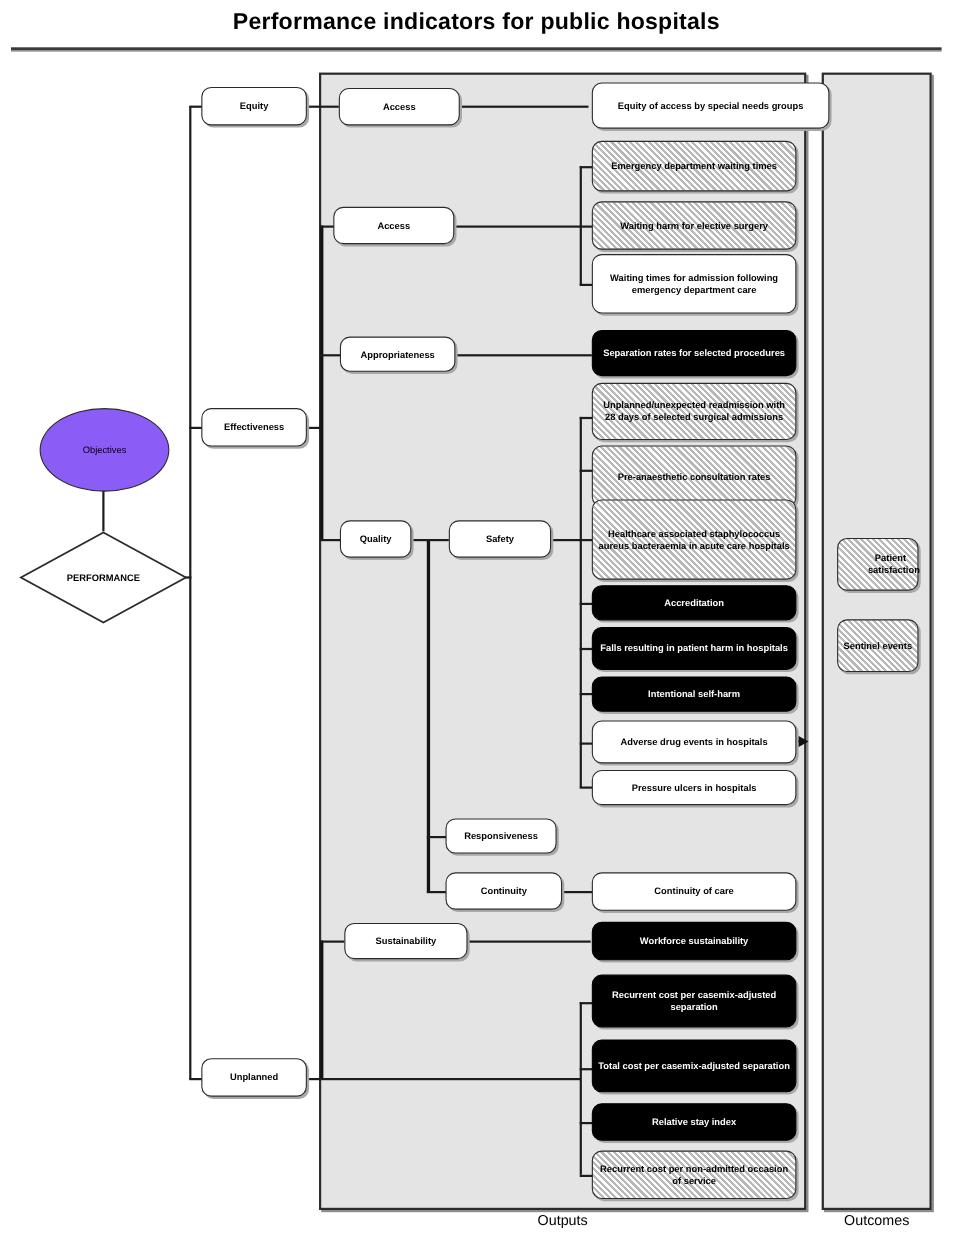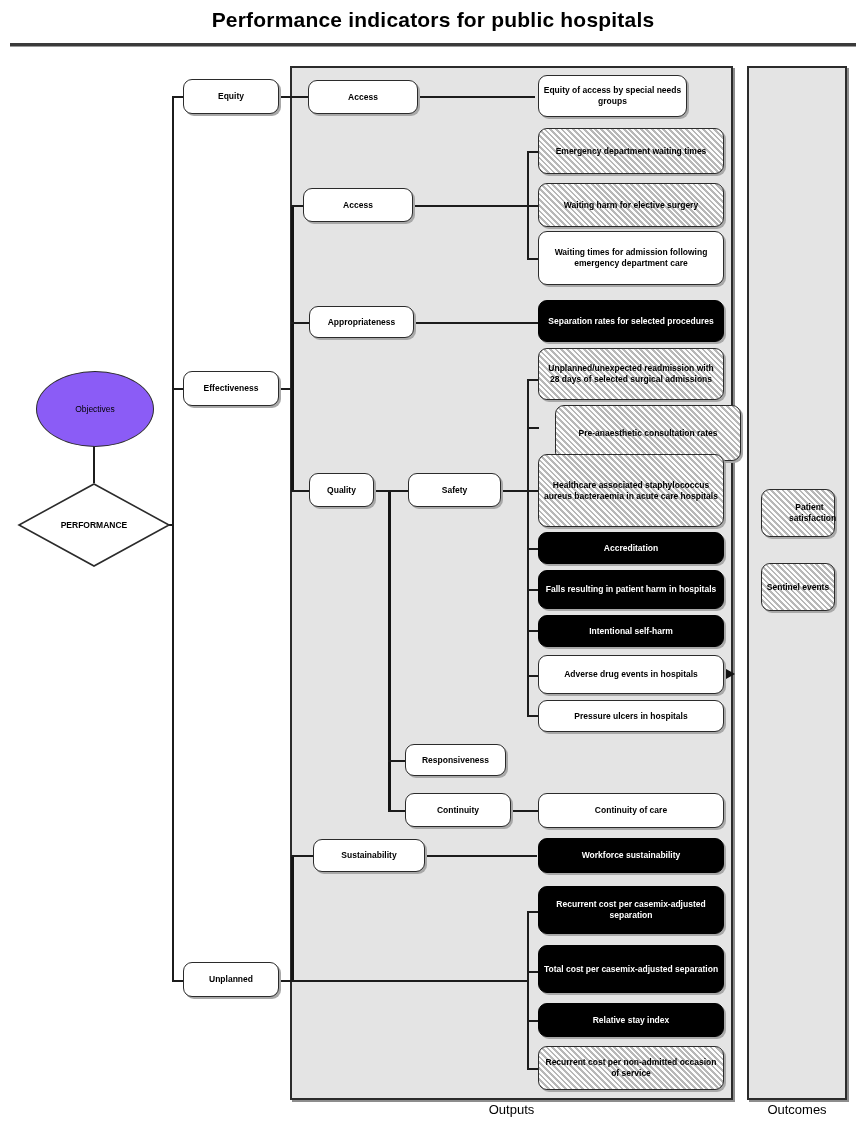--- a/index.html
+++ b/index.html
@@ -194,39 +194,39 @@
 <div class="node" style="left:405px;top:744px;width:101px;height:32px;">
   <span>Responsiveness</span>
 </div>
 <div class="node" style="left:405px;top:793px;width:106px;height:34px;">
   <span>Continuity</span>
 </div>
 <div class="node" style="left:313px;top:839px;width:112px;height:33px;">
   <span>Sustainability</span>
 </div>
 
-<div class="node" style="left:538px;top:75px;width:149px;height:42px;align-items:center;">
+<div class="node" style="left:538px;top:75px;width:216px;height:42px;align-items:center;">
   <span>Equity of access by special needs groups</span>
 </div>
 <div class="node hatch" style="left:538px;top:128px;width:186px;height:46px;">
   <span>Emergency department waiting times</span>
 </div>
 <div class="node hatch" style="left:538px;top:183px;width:186px;height:44px;">
   <span>Waiting harm for elective surgery</span>
 </div>
 <div class="node" style="left:538px;top:231px;width:186px;height:54px;">
   <span>Waiting times for admission following emergency department care</span>
 </div>
 <div class="node black" style="left:538px;top:300px;width:186px;height:42px;">
   <span>Separation rates for selected procedures</span>
 </div>
 <div class="node hatch" style="left:538px;top:348px;width:186px;height:52px;">
   <span>Unplanned/unexpected readmission with 28 days of selected surgical admissions</span>
 </div>
-<div class="node hatch" style="left:555px;top:405px;width:186px;height:56px;">
+<div class="node hatch" style="left:538px;top:405px;width:186px;height:56px;">
   <span>Pre-anaesthetic consultation rates</span>
 </div>
 <div class="node hatch" style="left:538px;top:454px;width:186px;height:73px;">
   <span>Healthcare associated staphylococcus aureus bacteraemia in acute care hospitals</span>
 </div>
 <div class="node black" style="left:538px;top:532px;width:186px;height:32px;justify-content:center;">
   <span>Accreditation</span>
 </div>
 <div class="node black" style="left:538px;top:570px;width:186px;height:39px;">
   <span>Falls resulting in patient harm in hospitals</span>

